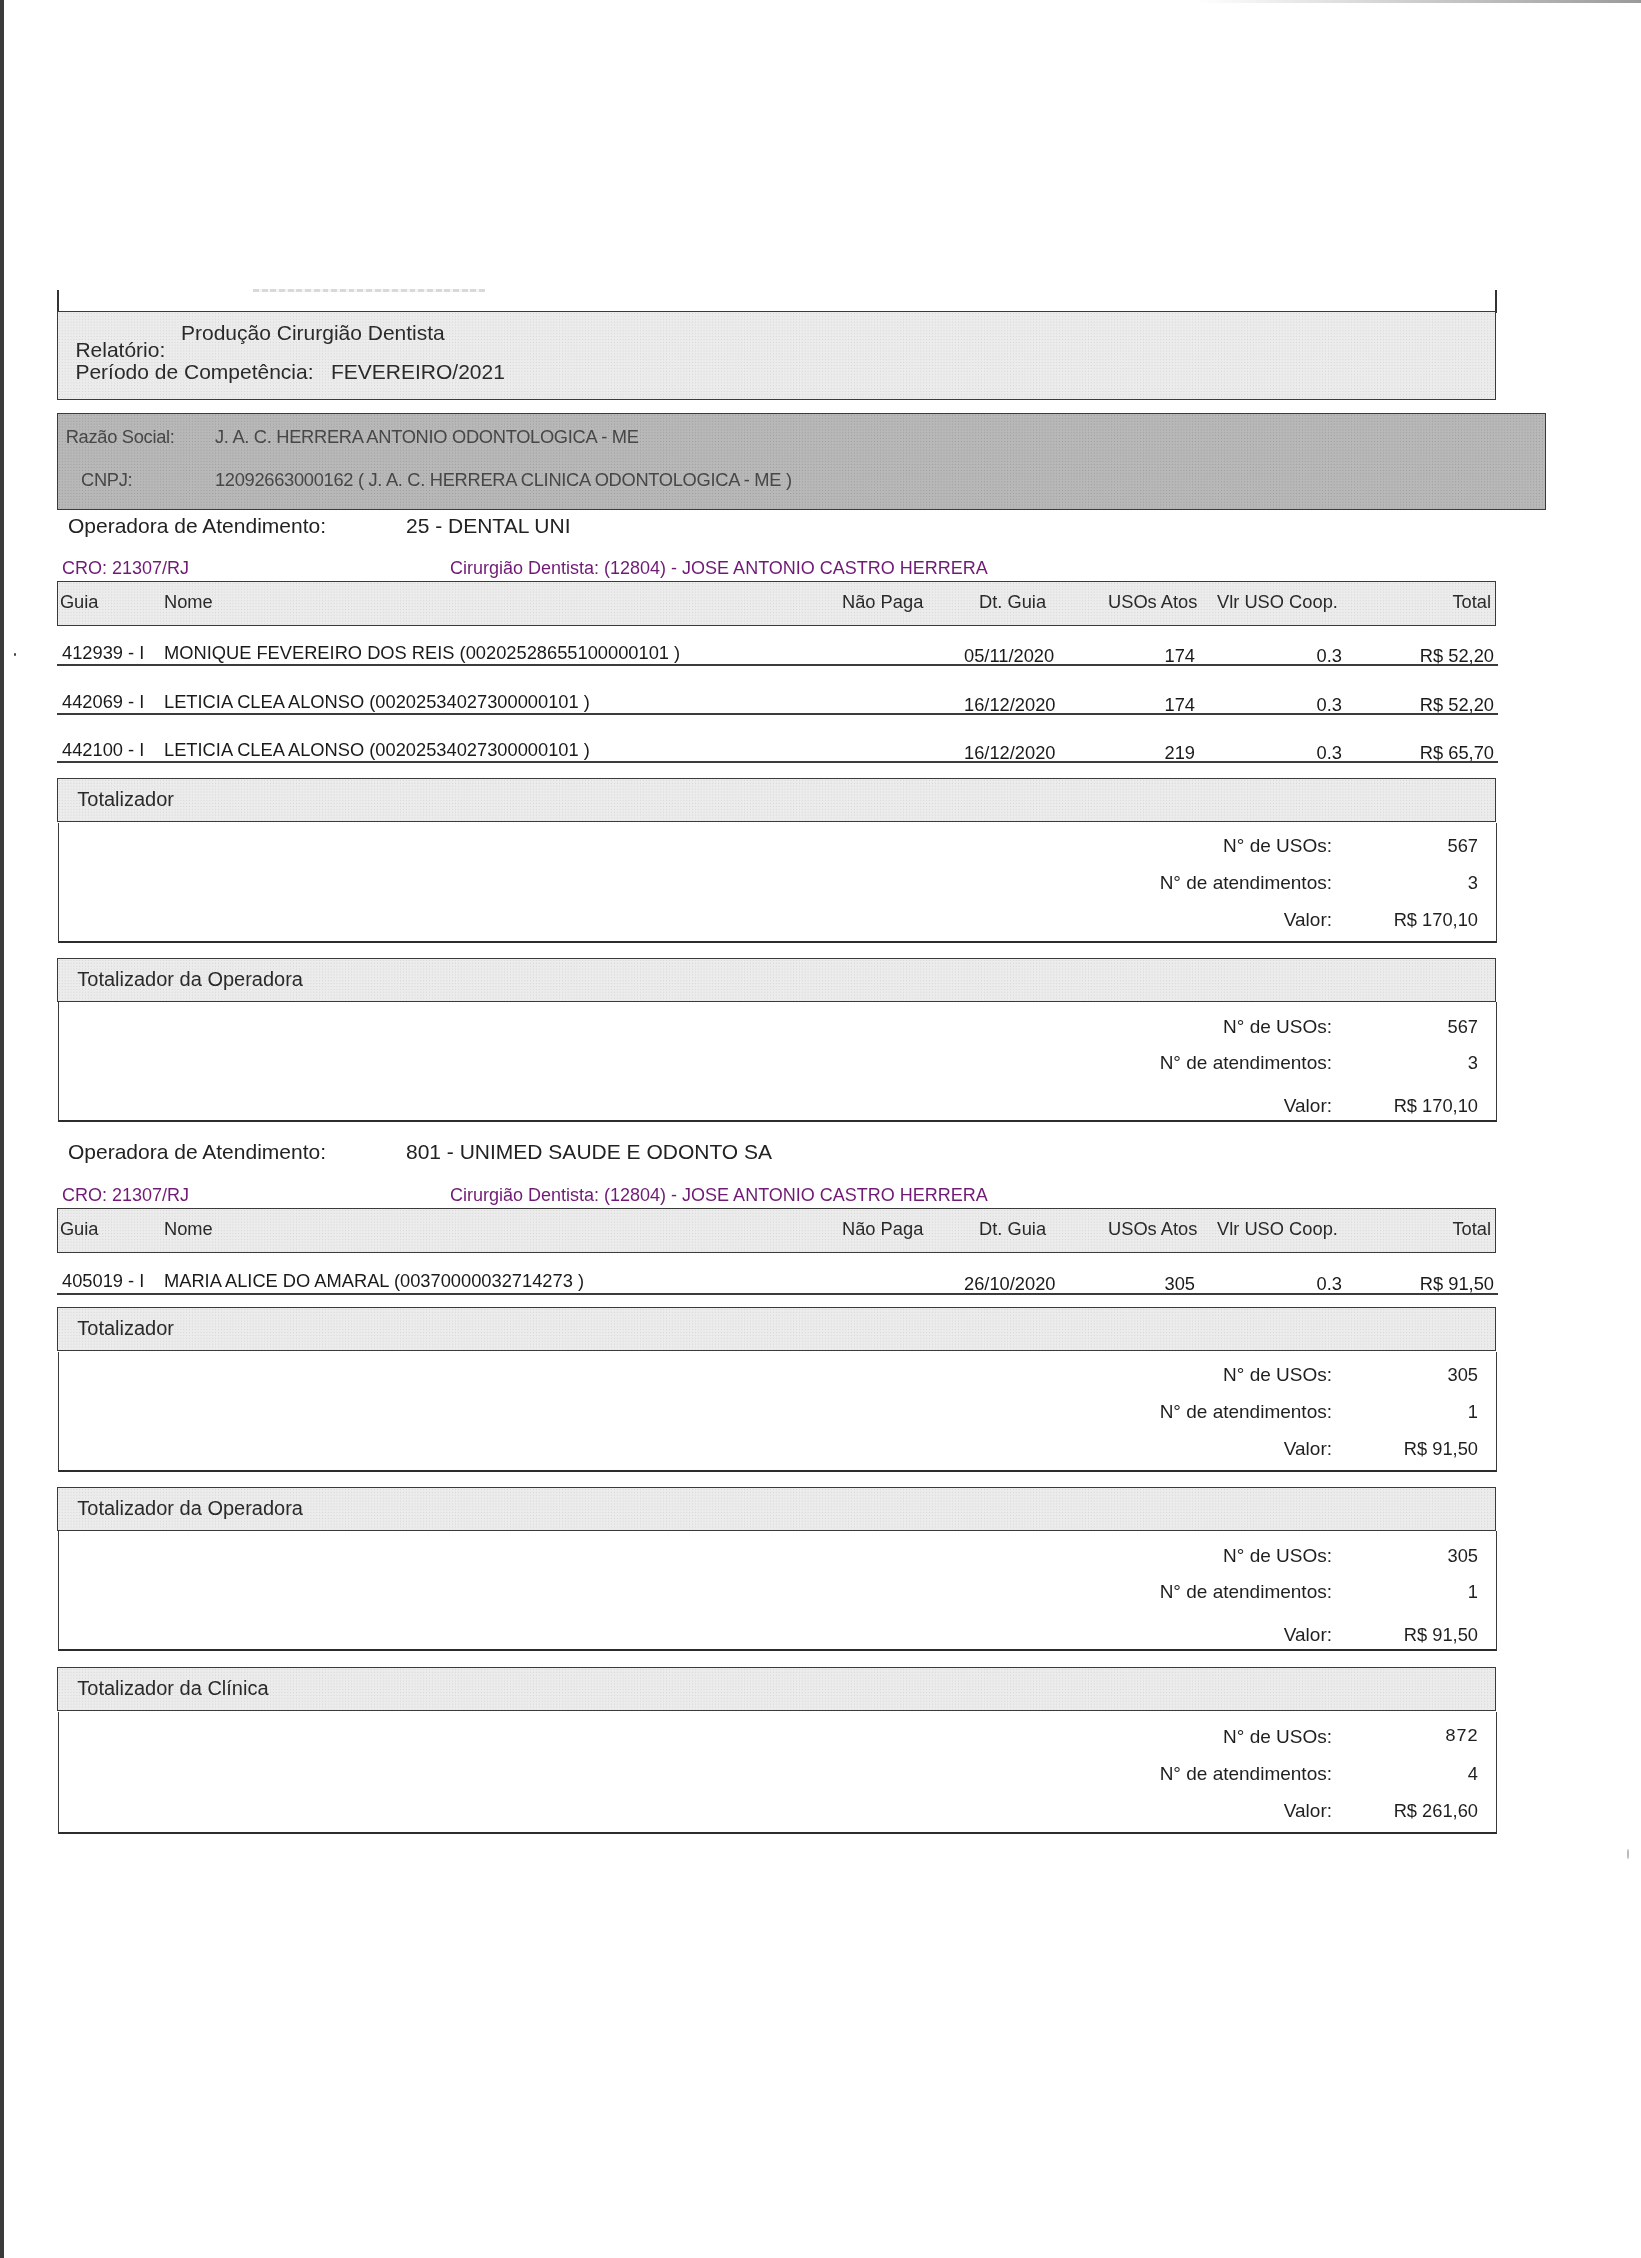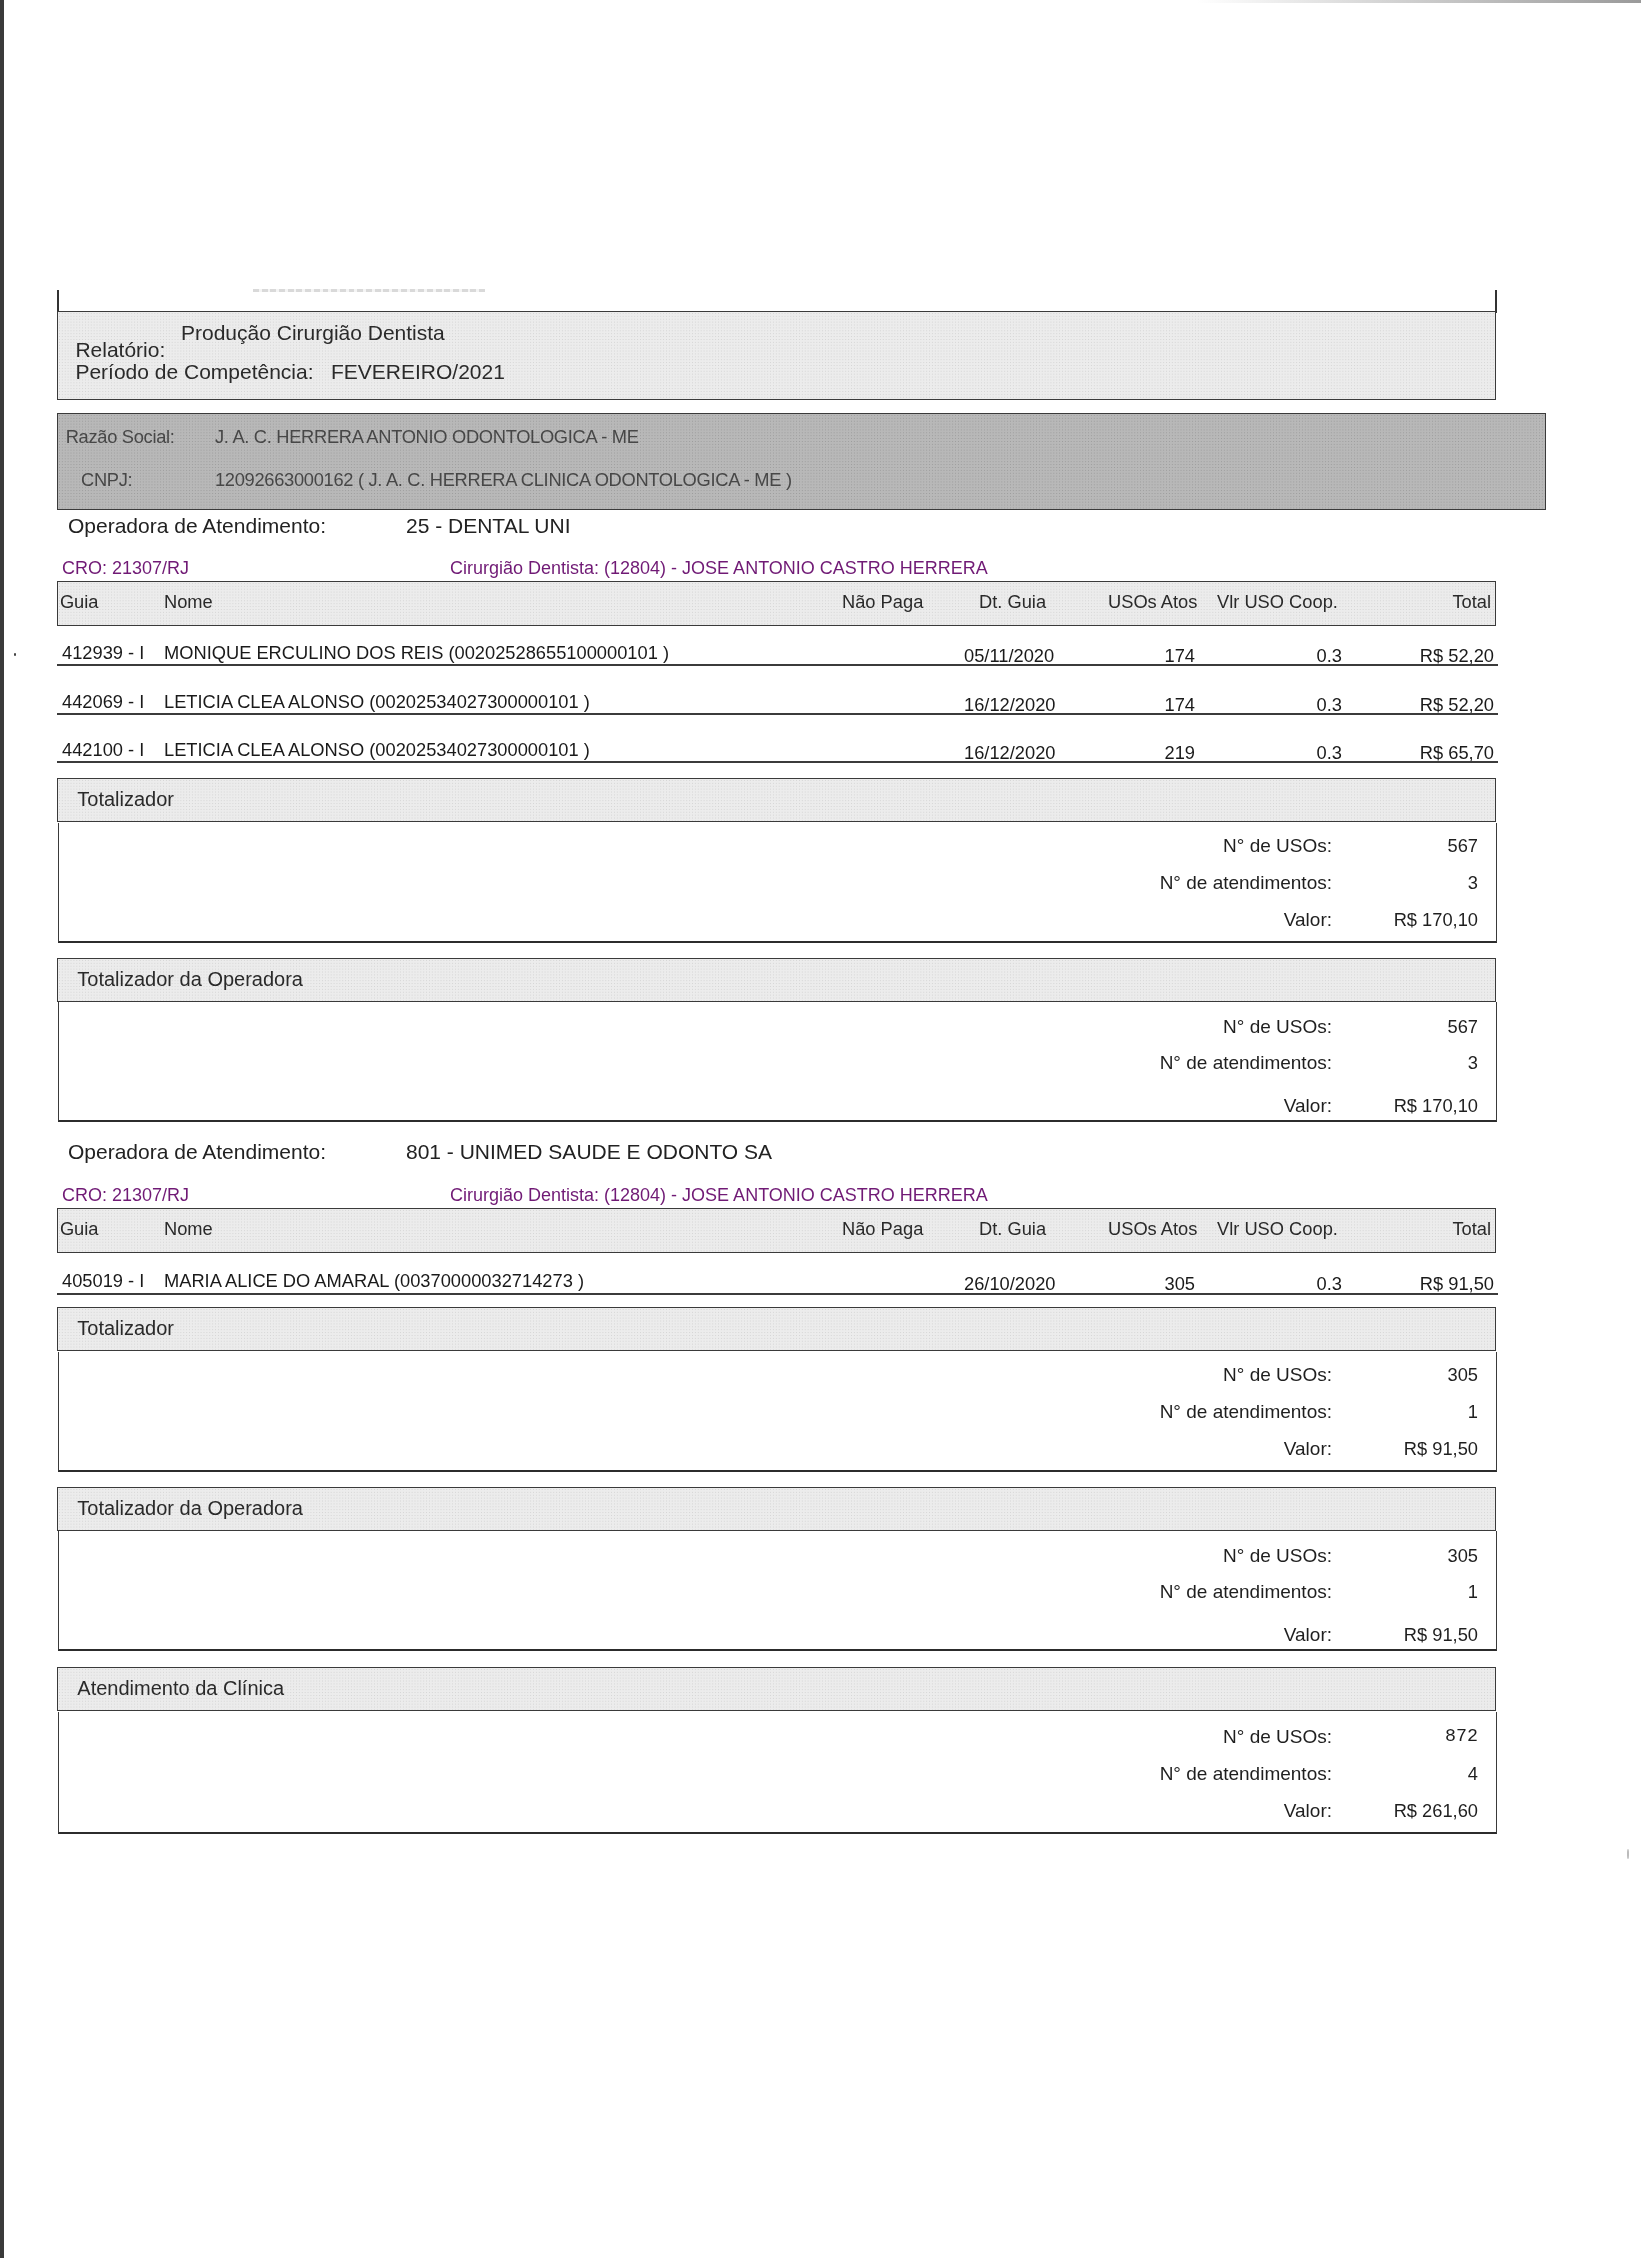--- a/index.html
+++ b/index.html
@@ -83,21 +83,21 @@
   <span class="t th" style="left:106px;top:8.7px;">Nome</span>
   <span class="t th" style="left:784px;top:8.7px;">Não Paga</span>
   <span class="t th" style="left:921px;top:8.7px;">Dt. Guia</span>
   <span class="t th" style="left:1050px;top:8.7px;">USOs Atos</span>
   <span class="t th" style="left:1159px;top:8.7px;">Vlr USO Coop.</span>
   <span class="t th right" style="right:3.9px;top:8.7px;">Total</span>
 </div>
 
 <div>
   <span class="t td" style="left:62px;top:634px;">412939 - I</span>
-  <span class="t td" style="left:164px;top:634px;">MONIQUE ERCULINO DOS REIS (00202528655100000101 )</span>
+  <span class="t td" style="left:164px;top:634px;">MONIQUE FEVEREIRO DOS REIS (00202528655100000101 )</span>
   <span class="t td" style="left:964px;top:637px;">05/11/2020</span>
   <span class="t td right" style="left:1110px;width:85px;top:637px;">174</span>
   <span class="t td right" style="left:1255px;width:87px;top:637px;">0.3</span>
   <span class="t td right" style="left:1352px;width:142px;top:637px;">R$ 52,20</span>
 </div>
 <div class="row-line" style="top:664px;"></div>
 
 <div>
   <span class="t td" style="left:62px;top:683px;">442069 - I</span>
   <span class="t td" style="left:164px;top:683px;">LETICIA CLEA ALONSO (00202534027300000101 )</span>
@@ -185,21 +185,21 @@
 <div class="box-body" style="top:1531px;height:120px;">
   <span class="t tot-lbl" style="left:983px;top:13.5px;">N° de USOs:</span>
   <span class="t tot-val" style="left:1226px;top:13.5px;">305</span>
   <span class="t tot-lbl" style="left:983px;top:50px;">N° de atendimentos:</span>
   <span class="t tot-val" style="left:1226px;top:50px;">1</span>
   <span class="t tot-lbl" style="left:983px;top:93px;">Valor:</span>
   <span class="t tot-val" style="left:1226px;top:93px;">R$ 91,50</span>
 </div>
 
 <div class="box-light" style="top:1667px;height:44px;">
-  <span class="t tot-title" style="left:19.3px;top:8.7px;">Atendimento da Clínica</span>
+  <span class="t tot-title" style="left:19.3px;top:8.7px;">Totalizador da Clínica</span>
 </div>
 <div class="box-body" style="top:1712px;height:122px;">
   <span class="t tot-lbl" style="left:983px;top:13.5px;">N° de USOs:</span>
   <span class="t tot-val" style="left:1226px;top:13.5px;font-family:Liberation Mono, monospace;">872</span>
   <span class="t tot-lbl" style="left:983px;top:51px;">N° de atendimentos:</span>
   <span class="t tot-val" style="left:1226px;top:51px;">4</span>
   <span class="t tot-lbl" style="left:983px;top:88px;">Valor:</span>
   <span class="t tot-val" style="left:1226px;top:88px;">R$ 261,60</span>
 </div>
 

